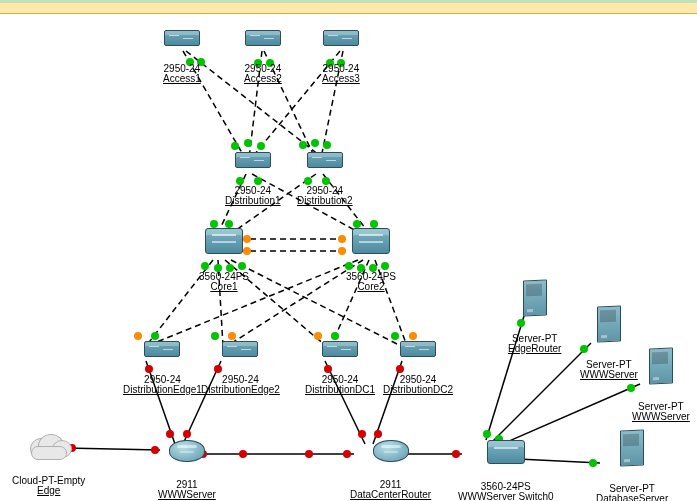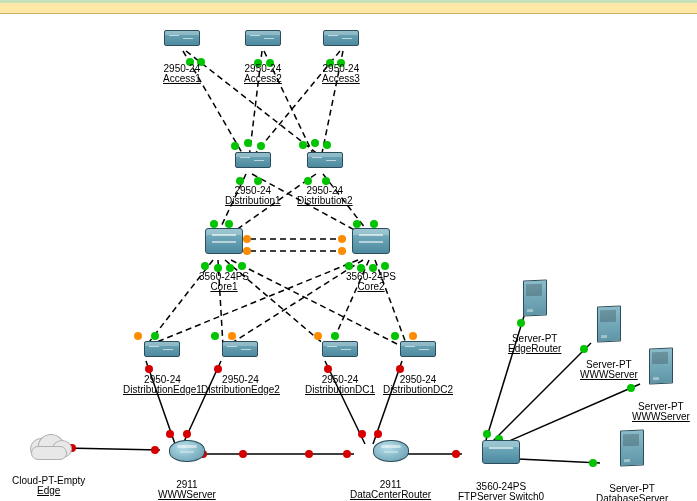--- a/index.html
+++ b/index.html
@@ -419,21 +419,21 @@
 <div class="node" style="left:350px; top:426px;">
   <div class="icon router-2911"></div>
   <div class="label">
     <span class="line1">2911</span><span class="line2">DataCenterRouter</span>
   </div>
 </div>
 
 <div class="node" style="left:458px; top:426px;">
   <div class="icon switch-3560-bottom"></div>
   <div class="label">
-    <span class="line1">3560-24PS</span><span class="line2">FTPServer Switch0</span>
+    <span class="line1">3560-24PS</span><span class="line2">WWWServer Switch0</span>
   </div>
 </div>
 
 <div class="node" style="left:508px; top:266px;">
   <div class="icon server"></div>
   <div class="label">
     <span class="line1">Server-PT</span><span class="line2">EdgeRouter</span>
   </div>
 </div>
 <div class="node" style="left:580px; top:292px;">

